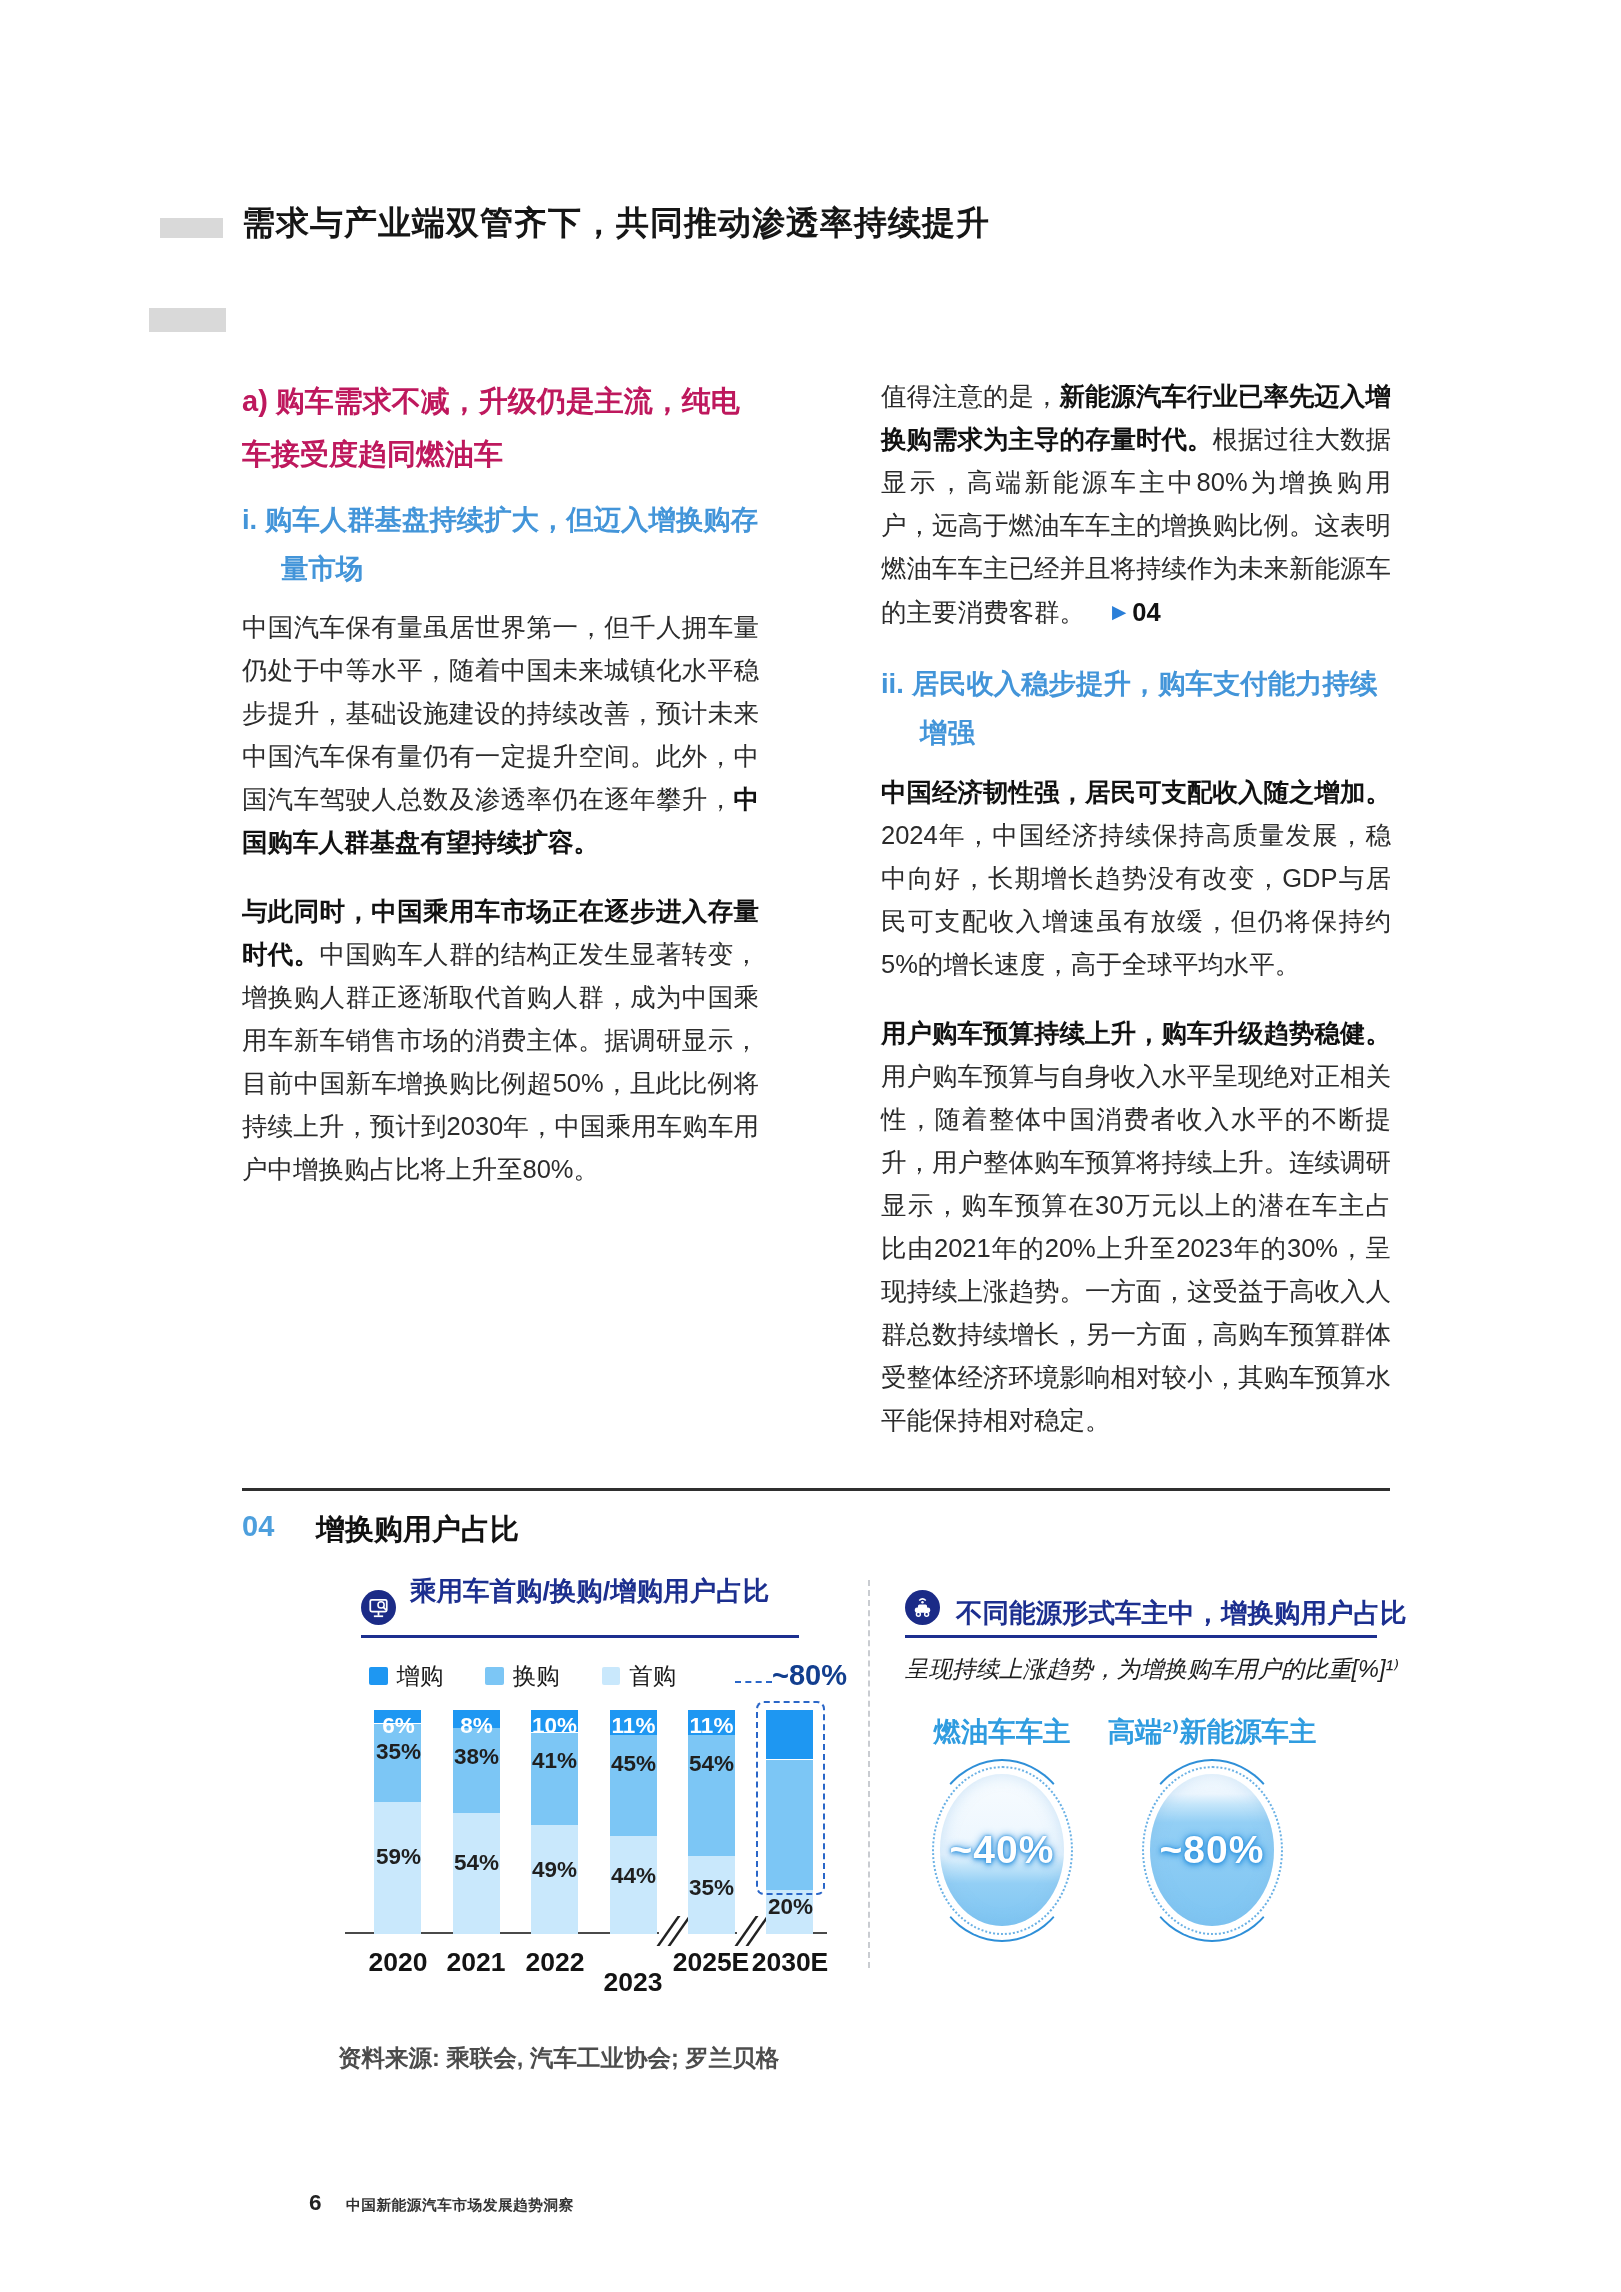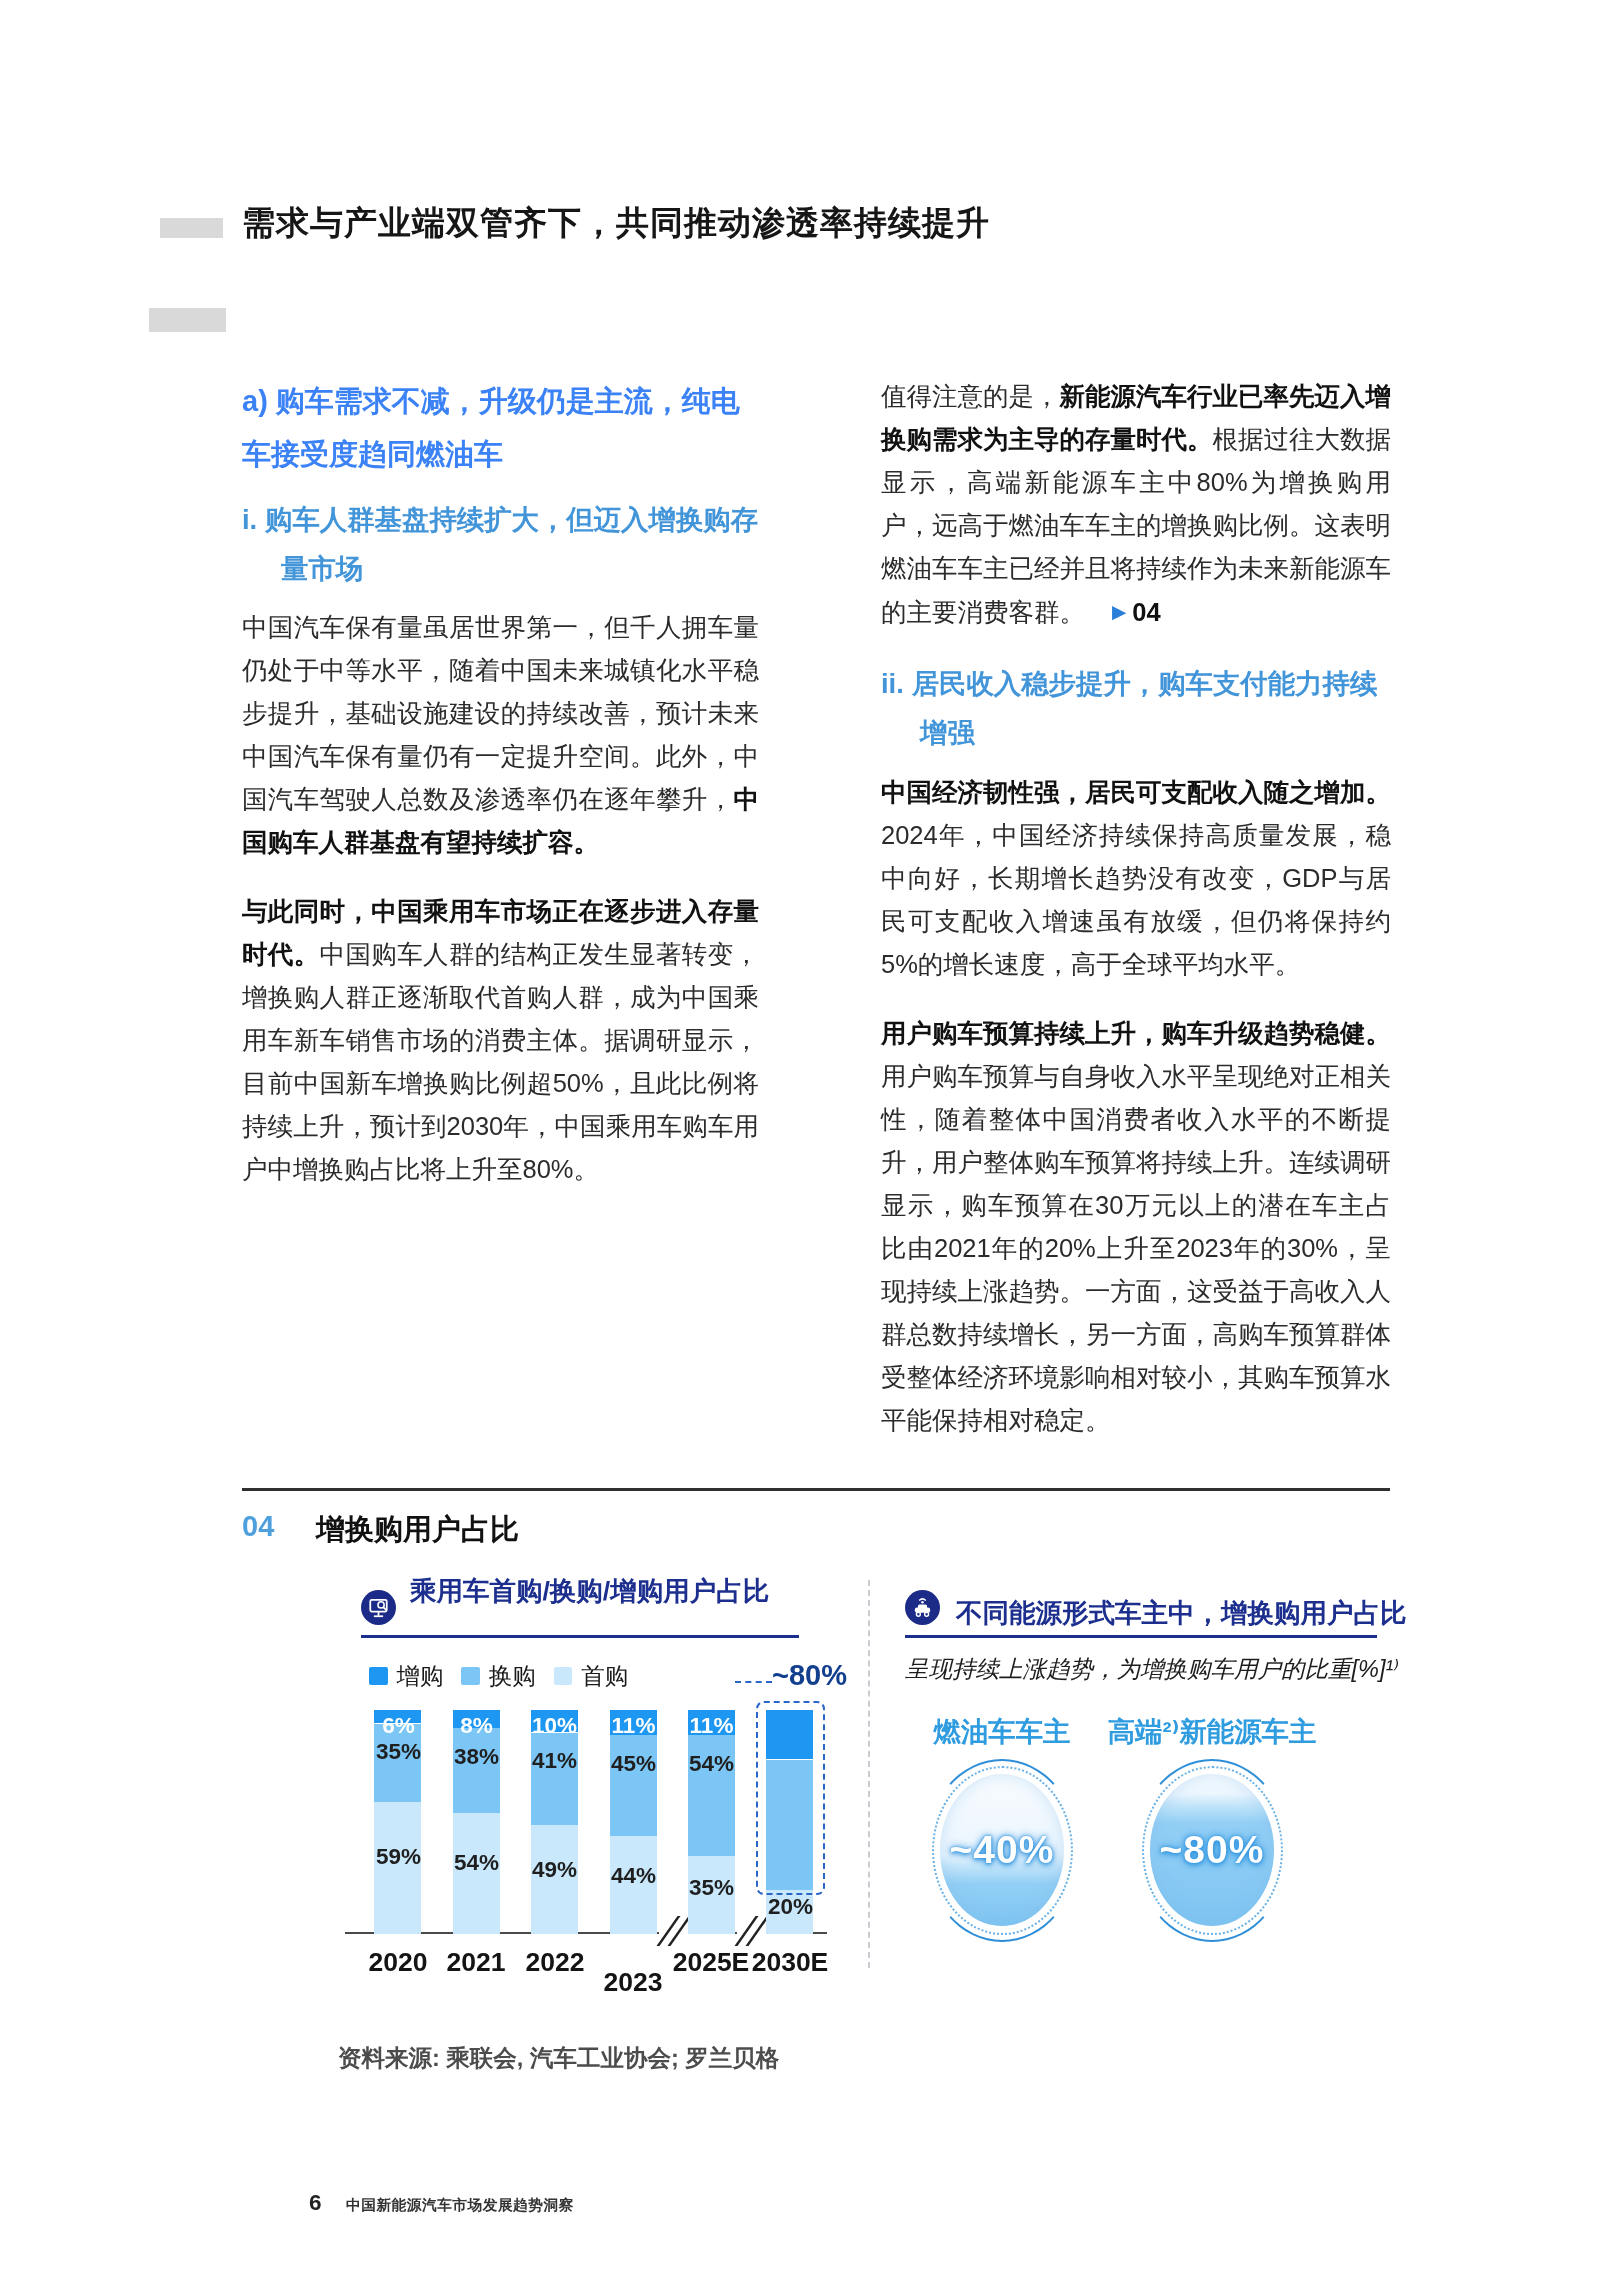--- a/index.html
+++ b/index.html
@@ -14,38 +14,38 @@
   .deco-bar { position:absolute; background:#d9d9d9; }
   .deco-bar.b1 { left:160px; top:218px; width:63px; height:19.6px; }
   .deco-bar.b2 { left:149px; top:308px; width:77px; height:23.5px; }
   
   .page-title { left:242px; top:202px; width:1176px; font-size:33px; line-height:1.3;
     font-weight:800; color:#161616; letter-spacing:1px; }
   
   .col { position:absolute; top:375px; }
   .col-left  { left:242px; width:517px; }
   .col-right { left:881px; width:510px; }
-  .col h2 { font-size:29px; line-height:53px; font-weight:800; color:#3b82f6; margin:0 0 13.7px 0; }
+  .col h2 { font-size:29px; line-height:53px; font-weight:800; color:#be185d; margin:0 0 13.7px 0; }
   .col h3 { font-size:27.4px; line-height:49px; font-weight:700; color:#4395d9;
     padding-left:39px; text-indent:-39px; margin:5.9px 0 13.7px 0; }
   .col h3 .marker { margin-right:7.8px; }
   .col p { font-size:25.5px; line-height:43px; text-align:justify; margin:0 0 25.5px 0; color:#2b2b2b; }
   .col p b { color:#111111; }
   .fig-ref { color:#2b7fd8; font-weight:800; margin-left:27px; white-space:nowrap; }
   .fig-ref .tri { font-size:18.6px; margin-right:5.9px; vertical-align:2.9px; }
   
   .rule { left:242px; top:1488px; width:1148px; height:2.9px; background:#2f2f2f; }
   .fig-no { left:242px; top:1510px; font-size:29px; font-weight:800; color:#4d9fdd; }
   .fig-title { left:316px; top:1510px; font-size:29px; font-weight:800; color:#111111; }
   .panel-icon { width:35px; height:35px; }
   .panel-title { font-size:26.5px; font-weight:800; color:#1c2f8f; white-space:nowrap; }
   .panel-underline { height:2.9px; background:#1c2f8f; }
   .panel-subtitle { font-size:23.5px; font-style:italic; color:#1d1d1d; white-space:nowrap; }
   
-  #legend { left:369px; top:1660px; display:flex; gap:18px; align-items:center;font-family:Liberation Mono, monospace; }
+  #legend { left:369px; top:1660px; display:flex; gap:42px; align-items:center;font-family:Liberation Mono, monospace; }
   .lg-item { display:flex; align-items:center; gap:8.8px; font-size:23.5px; color:#1a1a1a; }
   .lg-item .sw { width:18.6px; height:18.6px; border-radius:2px; display:inline-block; }
   
   .seg { position:absolute; }
   .seg-label { position:absolute; font-size:22.5px; font-weight:700; text-align:center; color:#1f1f1f; }
   .seg-label.white { color:#ffffff; }
   .axis-label { position:absolute; font-size:26.5px; font-weight:600; color:#141414; text-align:center; }
   .axis { left:345px; top:1932px; width:482px; height:2px; background:#4a4a4a; }
   .brk { position:absolute; top:1915px; width:29px; height:33px; background:#ffffff; }
   .brk i { position:absolute; top:1px; width:2.9px; height:30px; background:#222222; transform:skewX(-35deg); }

